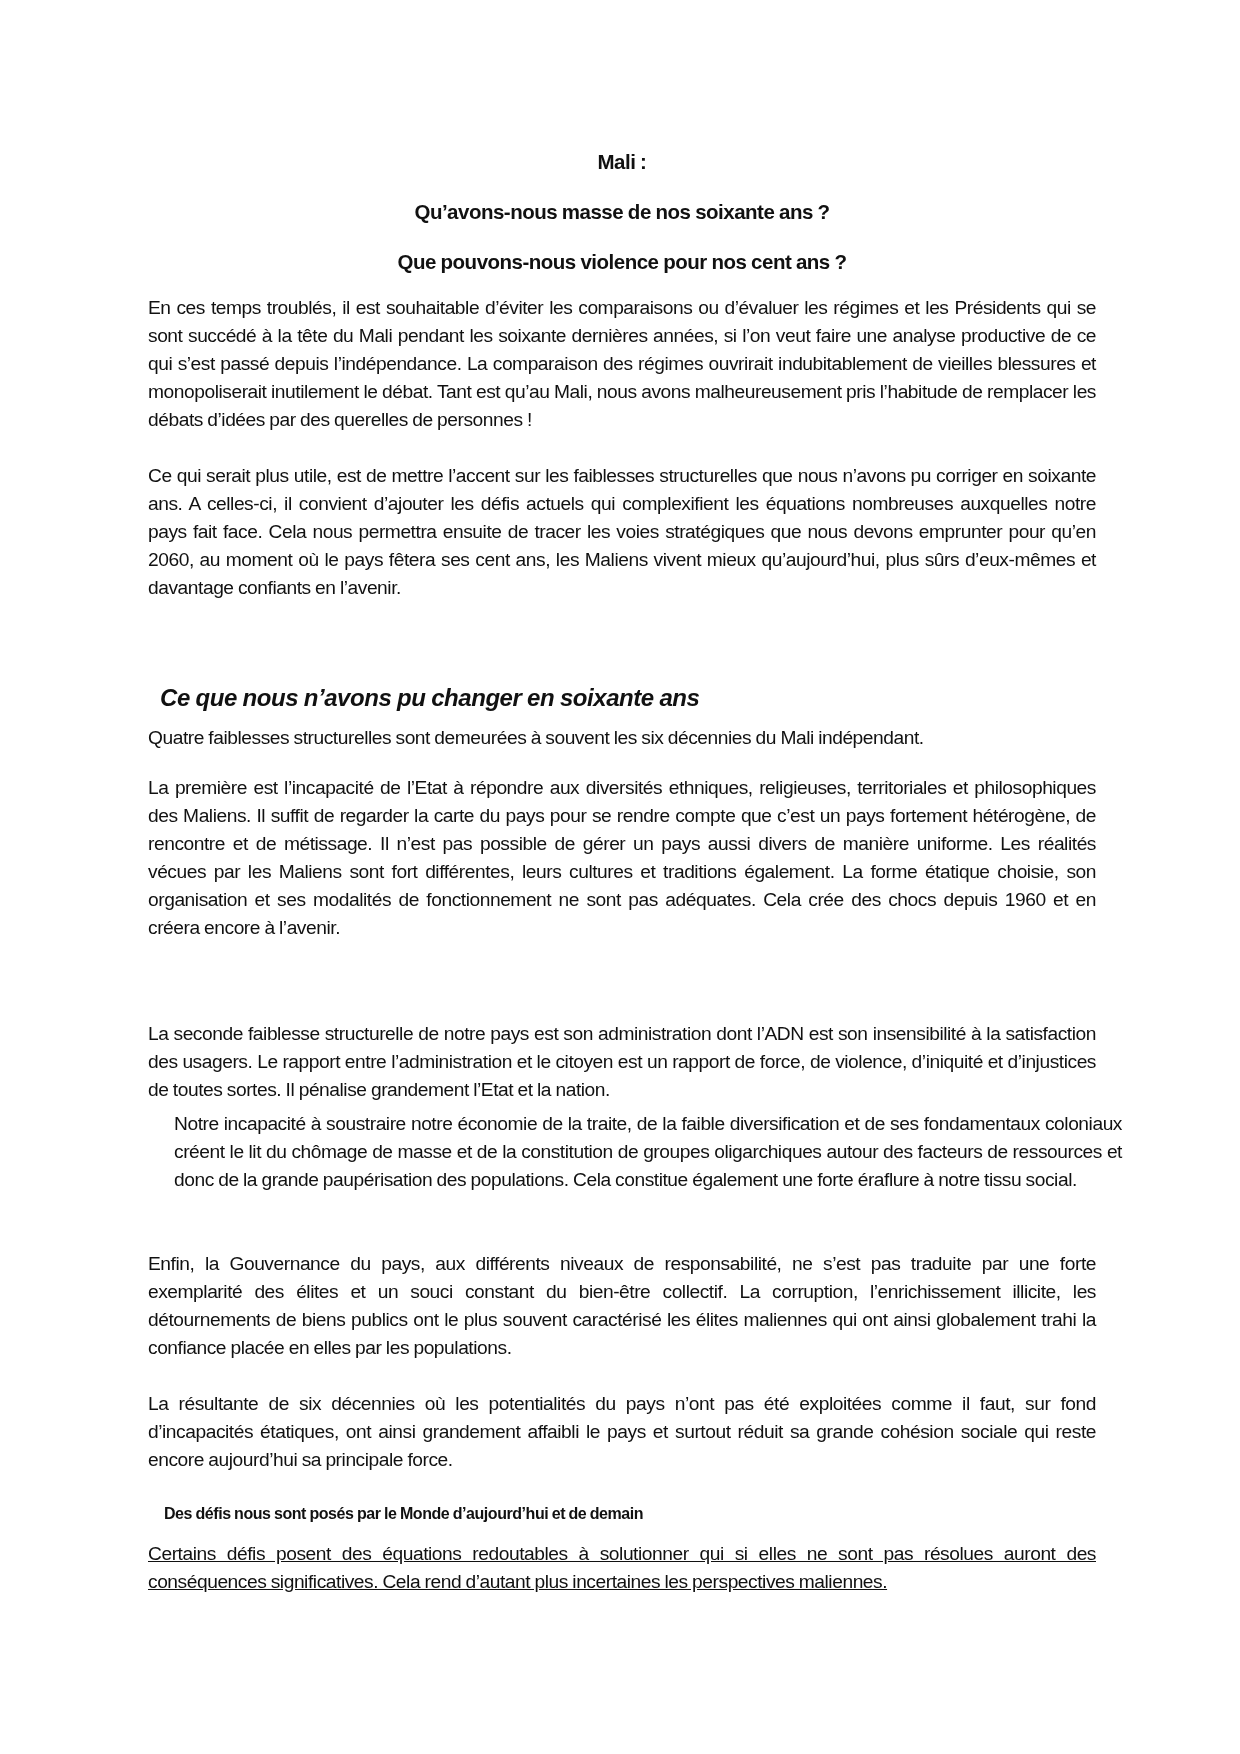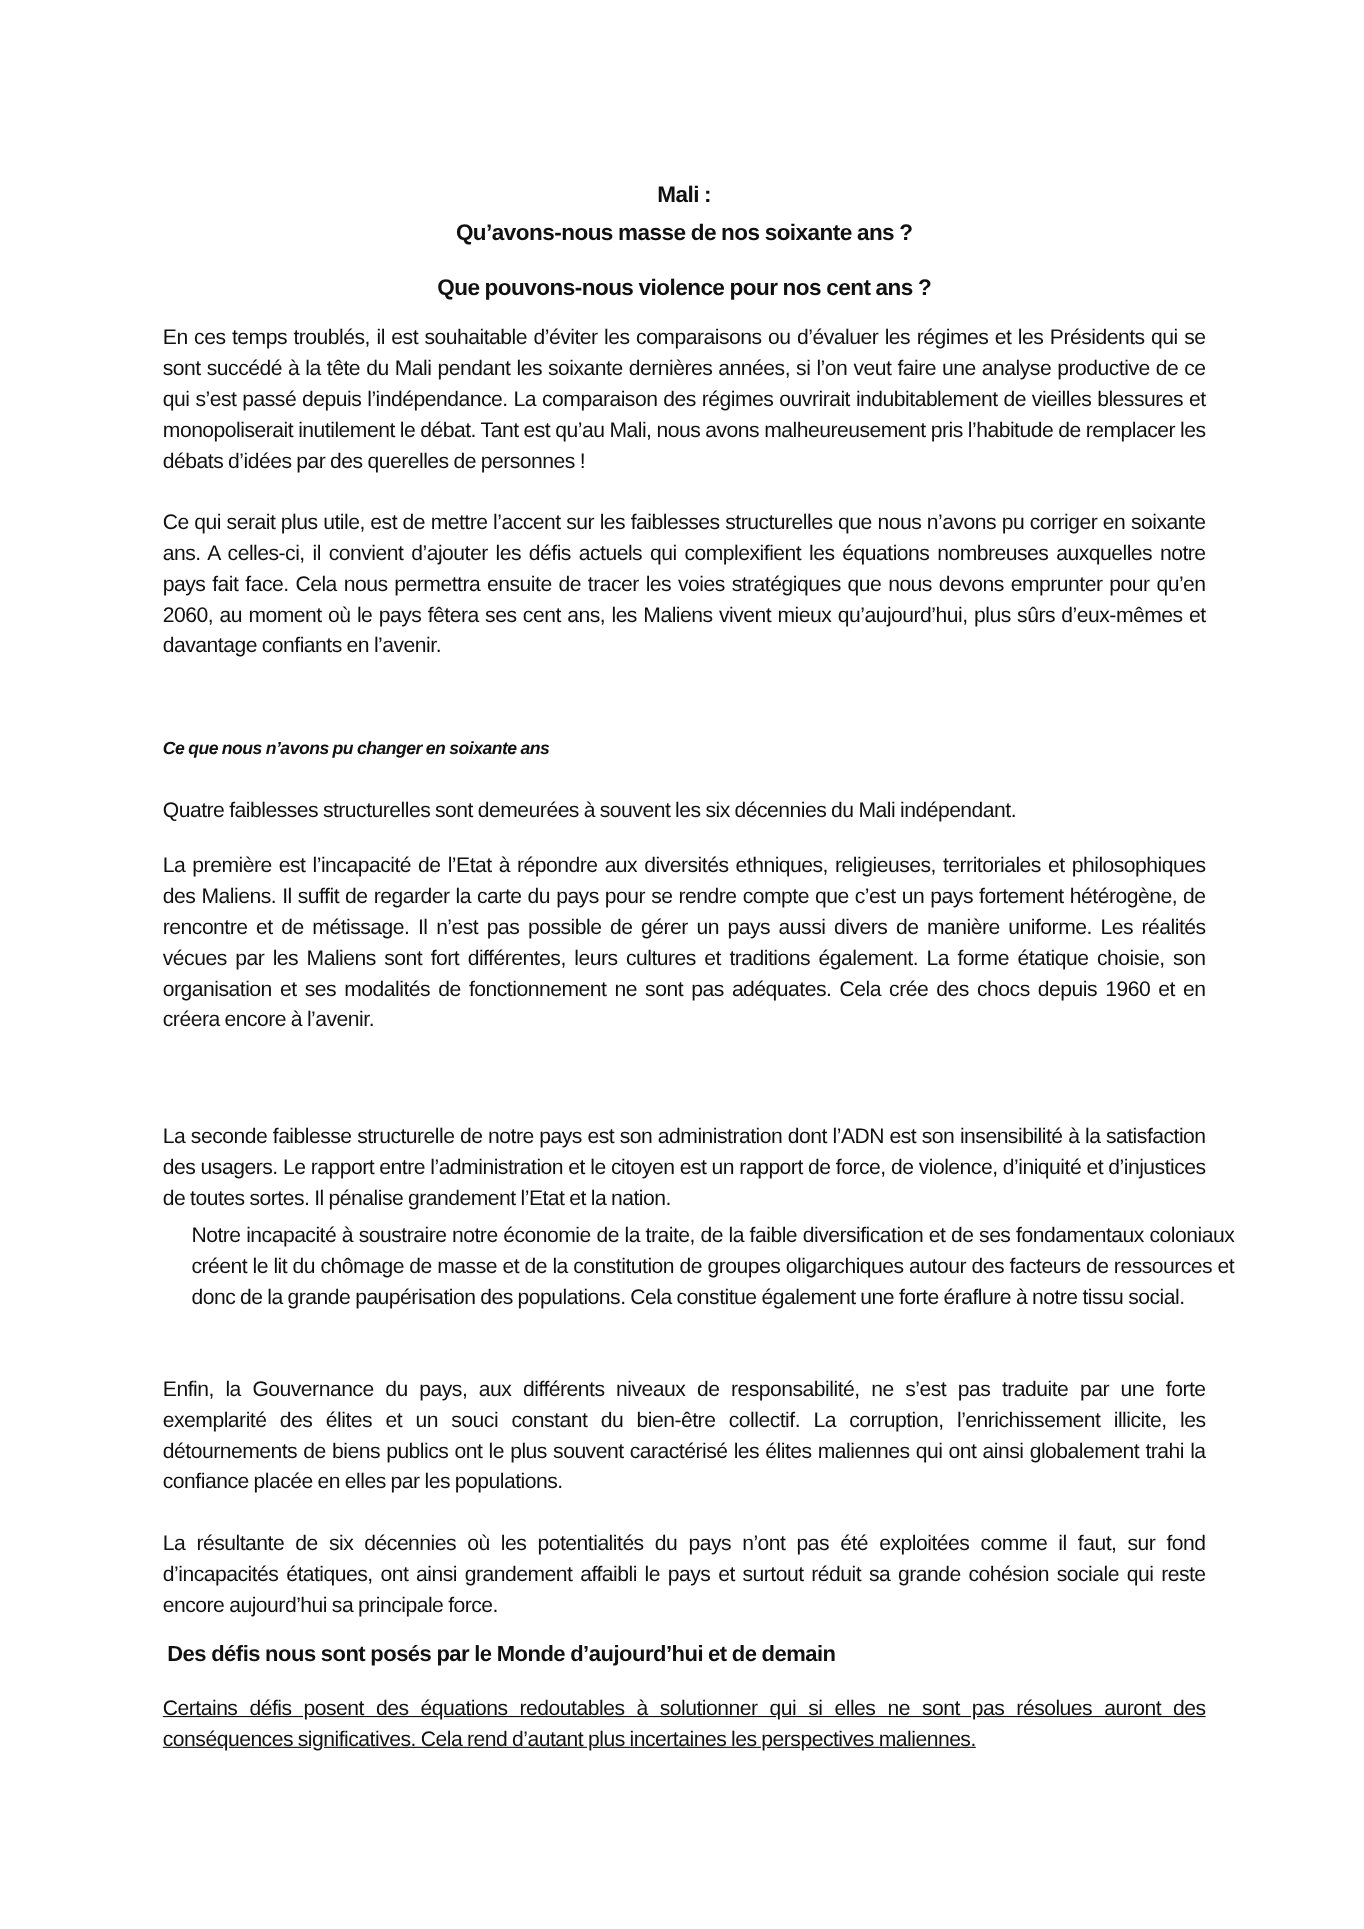--- a/index.html
+++ b/index.html
@@ -10,34 +10,34 @@
       color: #111111;
       font-size: 19.2px;
       letter-spacing: -0.45px;
       word-spacing: -0.5px;
     }
     .title {
       text-align: center; font-weight: bold; font-size: 20.5px;
       margin: 0; position: absolute; left: 0; width: 948px;
       letter-spacing: -0.5px;
     }
-    #t1 { top: 166px; }
+    #t1 { top: 150px; }
     #t2 { top: 200px; }
     #t3 { top: 250px; }
     .para {
       position: absolute; left: 0; width: 948px; margin: 0;
       text-align: justify; line-height: 28px;
     }
     .h-italic {
-      position: absolute; left: 0; margin: 0;
-      font-weight: bold; font-style: italic; font-size: 16px;
+      position: absolute; left: 0; margin: 12px;
+      font-weight: bold; font-style: italic; font-size: 24px;
     }
     .h-bold {
-      position: absolute; left: 0; margin: 4px;
-      font-weight: bold; font-size: 20px;
+      position: absolute; left: 0; margin: 16px;
+      font-weight: bold; font-size: 16px;
     }
   </style>
 </head>
 <body>
 
 <div class="page">
   <h1 class="title" id="t1">Mali :</h1>
   <h2 class="title" id="t2">Qu’avons-nous masse de nos soixante ans ?</h2>
   <h2 class="title" id="t3">Que pouvons-nous violence pour nos cent ans ?</h2>
 

